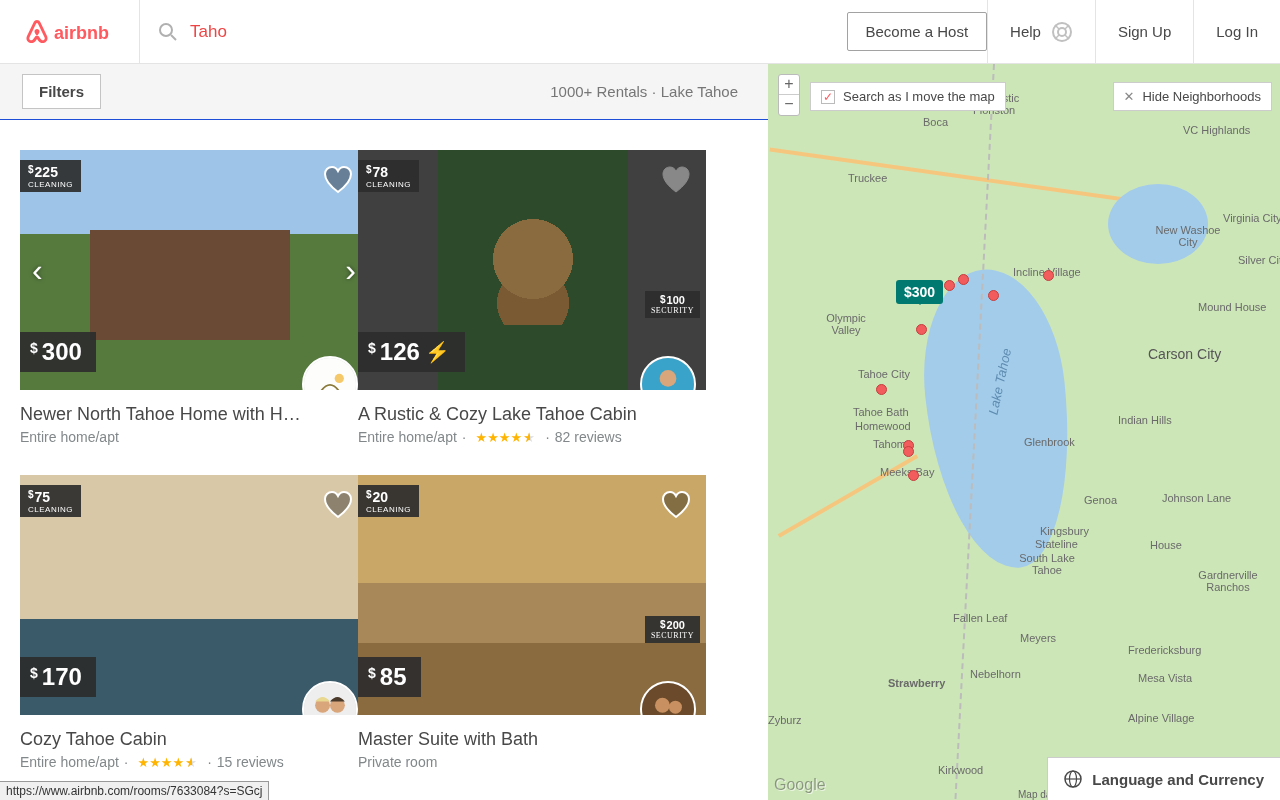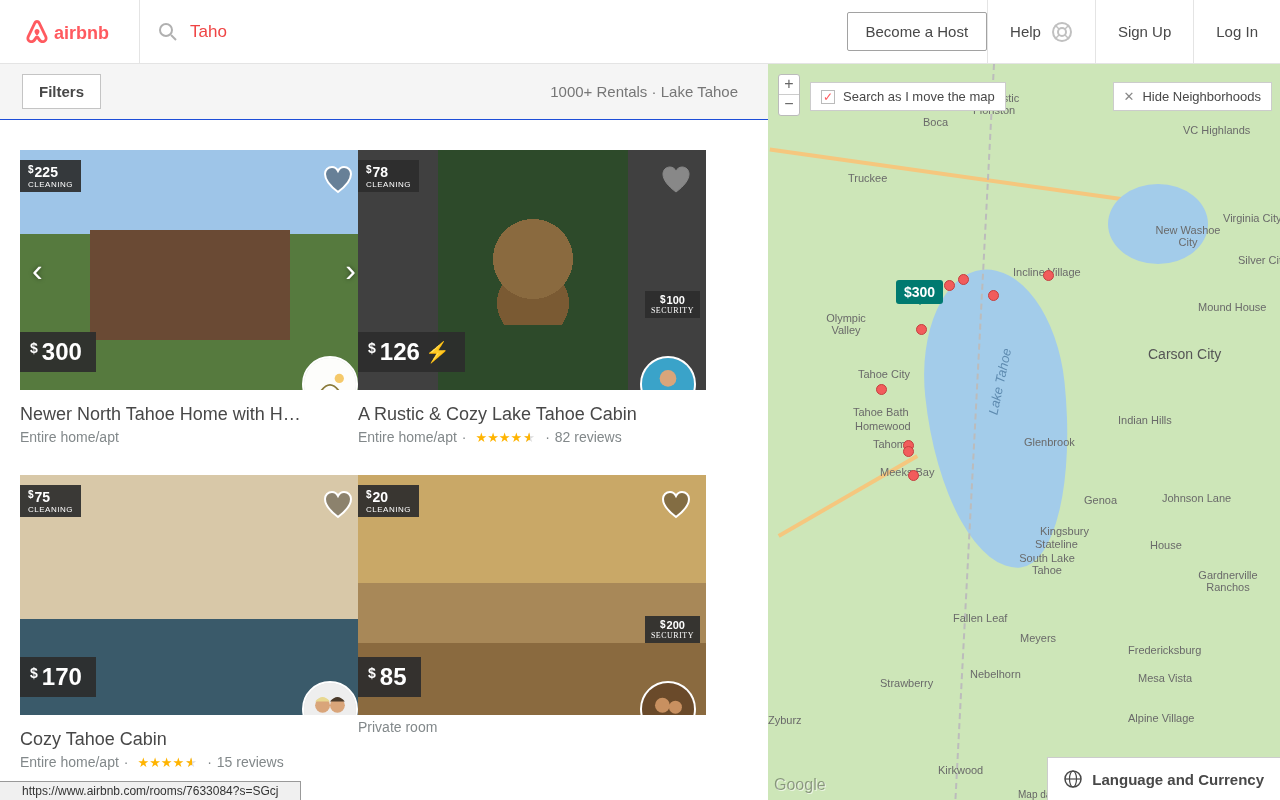--- a/index.html
+++ b/index.html
@@ -73,21 +73,21 @@
 .zoom div:first-child { border-bottom:1px solid #ccc; }
 .map-ctrl { position:absolute; top:18px; background:#fff; border:1px solid #ccc; padding:6px 10px; font-size:13px; color:#484848; display:flex; align-items:center; gap:8px; z-index:5; cursor:pointer; }
 .map-ctrl.mov { left:42px; }
 .map-ctrl.hood { right:8px; }
 .chk { width:14px; height:14px; border:1px solid #bbb; display:flex; align-items:center; justify-content:center; color:#ff5a5f; font-size:12px; }
 .lang-bar { position:absolute; right:0; bottom:0; background:#fff; border:1px solid #ccc; border-right:none; border-bottom:none; padding:12px 16px; font-size:15px; font-weight:700; color:#484848; display:flex; align-items:center; gap:10px; cursor:pointer; z-index:5; }
 .map-attr { position:absolute; bottom:0; left:250px; font-size:10px; color:#666; }
 .glogo { position:absolute; bottom:6px; left:6px; font-size:16px; color:rgba(0,0,0,0.35); font-weight:500; font-family:Arial; text-shadow:1px 1px 0 rgba(255,255,255,0.6); }
 
 
-.status { position:absolute; bottom:0; left:0; background:#f0f0f0; border:1px solid #999; border-left:none; border-bottom:none; padding:2px 22px; font-size:12px; color:#333; z-index:20; }
+.status { position:absolute; bottom:0; left:0; background:#f0f0f0; border:1px solid #999; border-left:none; border-bottom:none; padding:2px 6px; font-size:12px; color:#333; z-index:20; }
 .avatar svg { width:100%; height:100%; }
 </style>
 </head>
 <body>
 
 <div class="header">
   <div class="logo-box">
     <svg width="96" height="32" viewBox="0 0 96 32">
       <path d="M15 4c-1.4 0-2.6.8-3.4 2.3L5 20c-1.2 2.4-.3 5.7 2.6 6.8 2.3.9 4.8-.2 6.2-2.1l1.2-1.6 1.2 1.6c1.4 1.9 3.9 3 6.2 2.1 2.9-1.1 3.8-4.4 2.6-6.8L18.4 6.3C17.6 4.8 16.4 4 15 4zm0 3c.4 0 .8.3 1.1.9l6.4 13.3c.6 1.2.1 2.6-1 3-1 .4-2.1-.2-2.8-1.1L15 18l-3.7 5.1c-.7.9-1.8 1.5-2.8 1.1-1.1-.4-1.6-1.8-1-3L13.9 7.9c.3-.6.7-.9 1.1-.9zm0 6c-1.4 0-2.5 1.1-2.5 2.5 0 1 1.1 2.8 2.5 4.5 1.4-1.7 2.5-3.5 2.5-4.5 0-1.4-1.1-2.5-2.5-2.5z" fill="#ff5a5f"></path>
       <text x="32" y="23" font-size="18" font-weight="700" fill="#ff5a5f" font-family="Arial">airbnb</text>
@@ -241,20 +241,21 @@
           <div class="price-badge">
               <span class="dol">$</span>
               <span>85</span>
             </div>
           <div class="avatar"><svg viewBox="0 0 56 56">
                 <rect width="56" height="56" fill="#6a4a2a"></rect>
                 <circle cx="22" cy="24" r="8" fill="#c89060"></circle>
                 <circle cx="36" cy="26" r="7" fill="#c89060"></circle>
               </svg></div>
         </div>
+        <div class="card-title">Master Suite with Bath</div>
         <div class="card-meta">
             <span>Private room</span>
           </div>
       </div>
 
     </div>
   </div>
 
   <div class="map">
     <div class="map-bg">
@@ -287,21 +288,21 @@
           <div class="city-lbl" style="left: 394px; top: 395px; margin-top: 33px;">Johnson Lane</div>
           <div class="city-lbl" style="left: 316px; top: 430px;">Genoa</div>
           <div class="city-lbl" style="left: 272px; top: 461px; text-align: right;">Kingsbury</div>
           <div class="city-lbl" style="left: 267px; top: 474px;">Stateline</div>
           <div class="city-lbl" style="left: 244px; top: 488px; width: 70px; white-space: normal; text-align: center;">South Lake Tahoe</div>
           <div class="city-lbl" style="left: 382px; top: 475px;">House</div>
           <div class="city-lbl" style="left: 420px; top: 505px; width: 80px; white-space: normal; text-align: center;">Gardnerville Ranchos</div>
           <div class="city-lbl" style="left: 185px; top: 548px;">Fallen Leaf</div>
           <div class="city-lbl" style="left: 252px; top: 568px;">Meyers</div>
           <div class="city-lbl" style="left: 360px; top: 580px;">Fredericksburg</div>
-          <div class="city-lbl" style="left: 112px; top: 613px;">Strawberry</div>
+          <div class="city-lbl" style="left: 120px; top: 613px; font-weight: bold;">Strawberry</div>
           <div class="city-lbl" style="left: 202px; top: 604px;">Nebelhorn</div>
           <div class="city-lbl" style="left: 370px; top: 608px;">Mesa Vista</div>
           <div class="city-lbl" style="left: 360px; top: 648px;">Alpine Village</div>
           <div class="city-lbl" style="left: 170px; top: 700px;">Kirkwood</div>
           <div class="city-lbl" style="left: 0px; top: 650px;">Zyburz</div>
         </div>
       <div id="map-dots">
           <div class="rdot" style="left: 162px; top: 224px;"></div>
           <div class="rdot" style="left: 176px; top: 216px;"></div>
           <div class="rdot" style="left: 190px; top: 210px;"></div>

